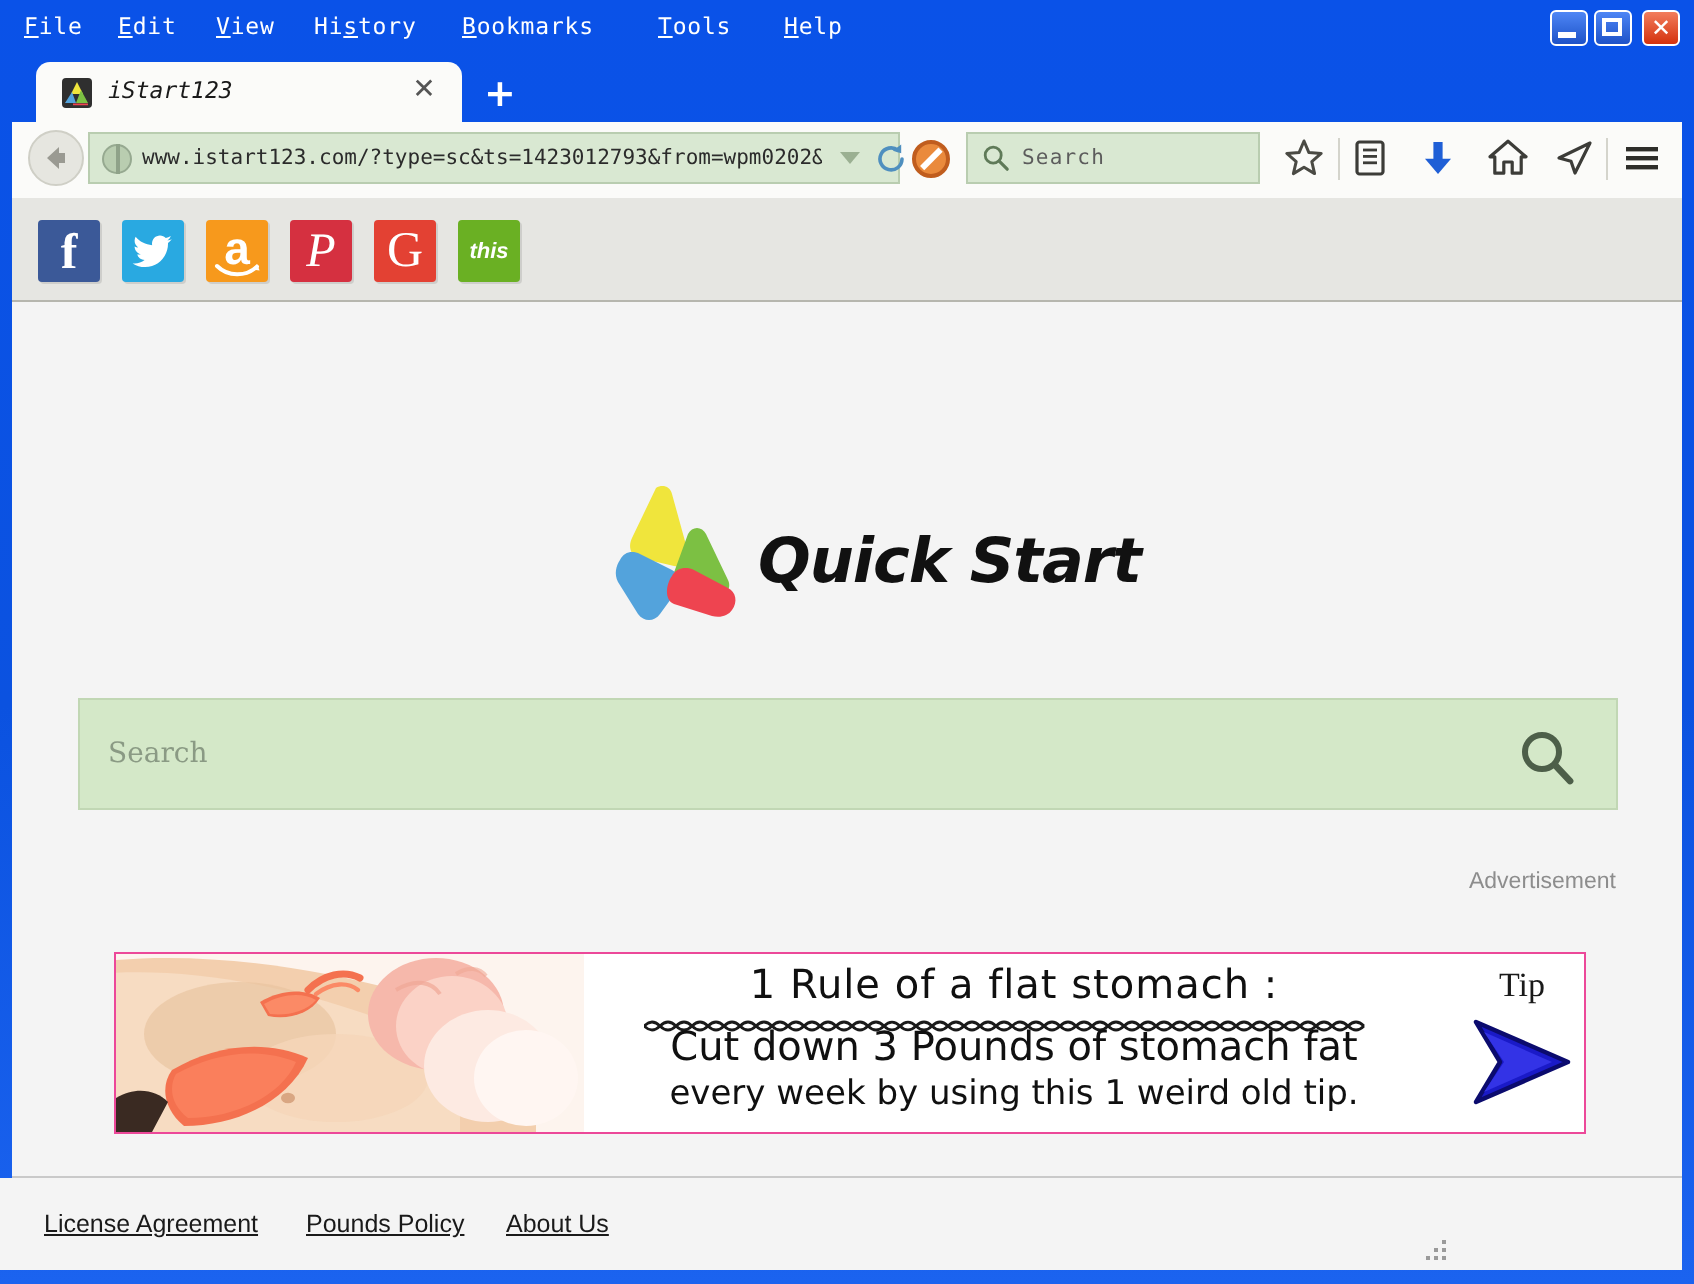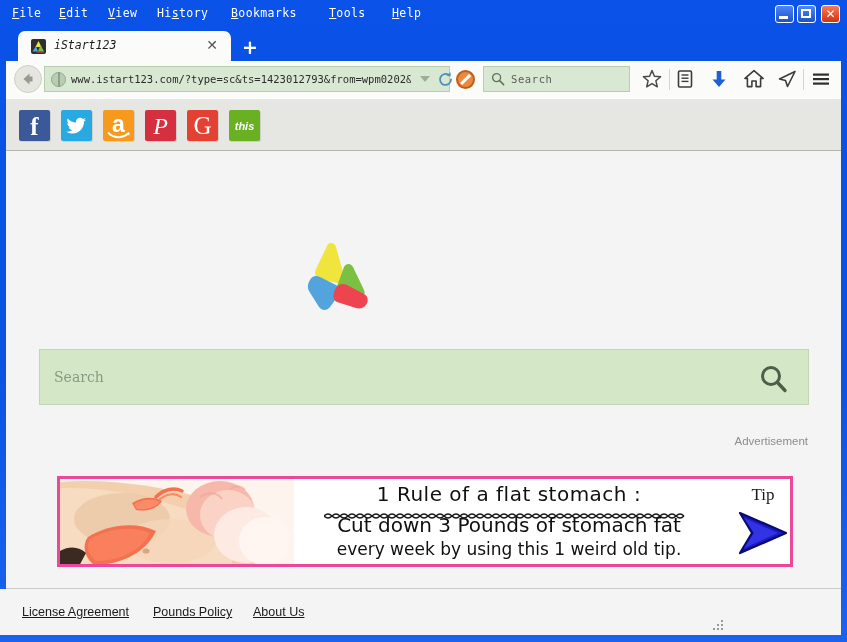--- a/index.html
+++ b/index.html
@@ -345,21 +345,21 @@
     font-family: "Liberation Sans", sans-serif;
     font-size: 11.5px;
     color: #8d8d8d;
     margin-left: 40px;
   }
   #ad-banner {
     position: absolute;
     left: 51px; top: 325px;
     width: 736px; height: 91px;
     background: #ffffff;
-    border: 3px solid #ec4899;
+    border: 1px solid #ec4899;
     box-sizing: border-box;
     overflow: hidden;
     cursor: pointer;
   }
   #ad-image {
     position: absolute;
     left: 0; top: 0;
     width: 234px; height: 89px;
     overflow: hidden;
     background: #ffffff;
@@ -586,20 +586,21 @@
 
     <div id="logo-wrap">
       <div id="logo-mark">
         <svg width="78" height="78" viewBox="0 0 78 78">
           <path d="M36 8 C39 6 43 7 44 11 L52 40 C53 45 49 48 45 47 L28 43 C23 42 22 37 24 33 Z" fill="#f0e53c"></path>
           <path d="M52 31 C54 27 59 27 61 31 L72 54 C74 58 71 62 67 62 L49 62 C44 62 42 57 44 53 Z" fill="#7cc043"></path>
           <path d="M18 44 C20 40 24 39 28 41 L44 49 C48 51 49 56 46 60 L38 71 C35 75 30 75 27 71 L17 55 C15 51 16 47 18 44 Z" fill="#53a3dc"></path>
           <path d="M44 52 C46 48 51 47 55 49 L72 58 C76 60 77 65 74 69 C72 72 68 73 64 72 L45 66 C40 64 41 56 44 52 Z" fill="#ee4450"></path>
         </svg>
       </div>
+      <div id="logo-text">Quick Start</div>
     </div>
 
     <div id="site-search">
       <span id="site-search-placeholder">Search</span>
       <span id="site-search-icon">
         <svg width="32" height="32" viewBox="0 0 32 32">
           <circle cx="13" cy="13" r="8.5" stroke="#4d5f49" stroke-width="3" fill="none"></circle>
           <line x1="19.5" y1="19.5" x2="27" y2="27.5" stroke="#4d5f49" stroke-width="3.4" stroke-linecap="round"></line>
         </svg>
       </span>

